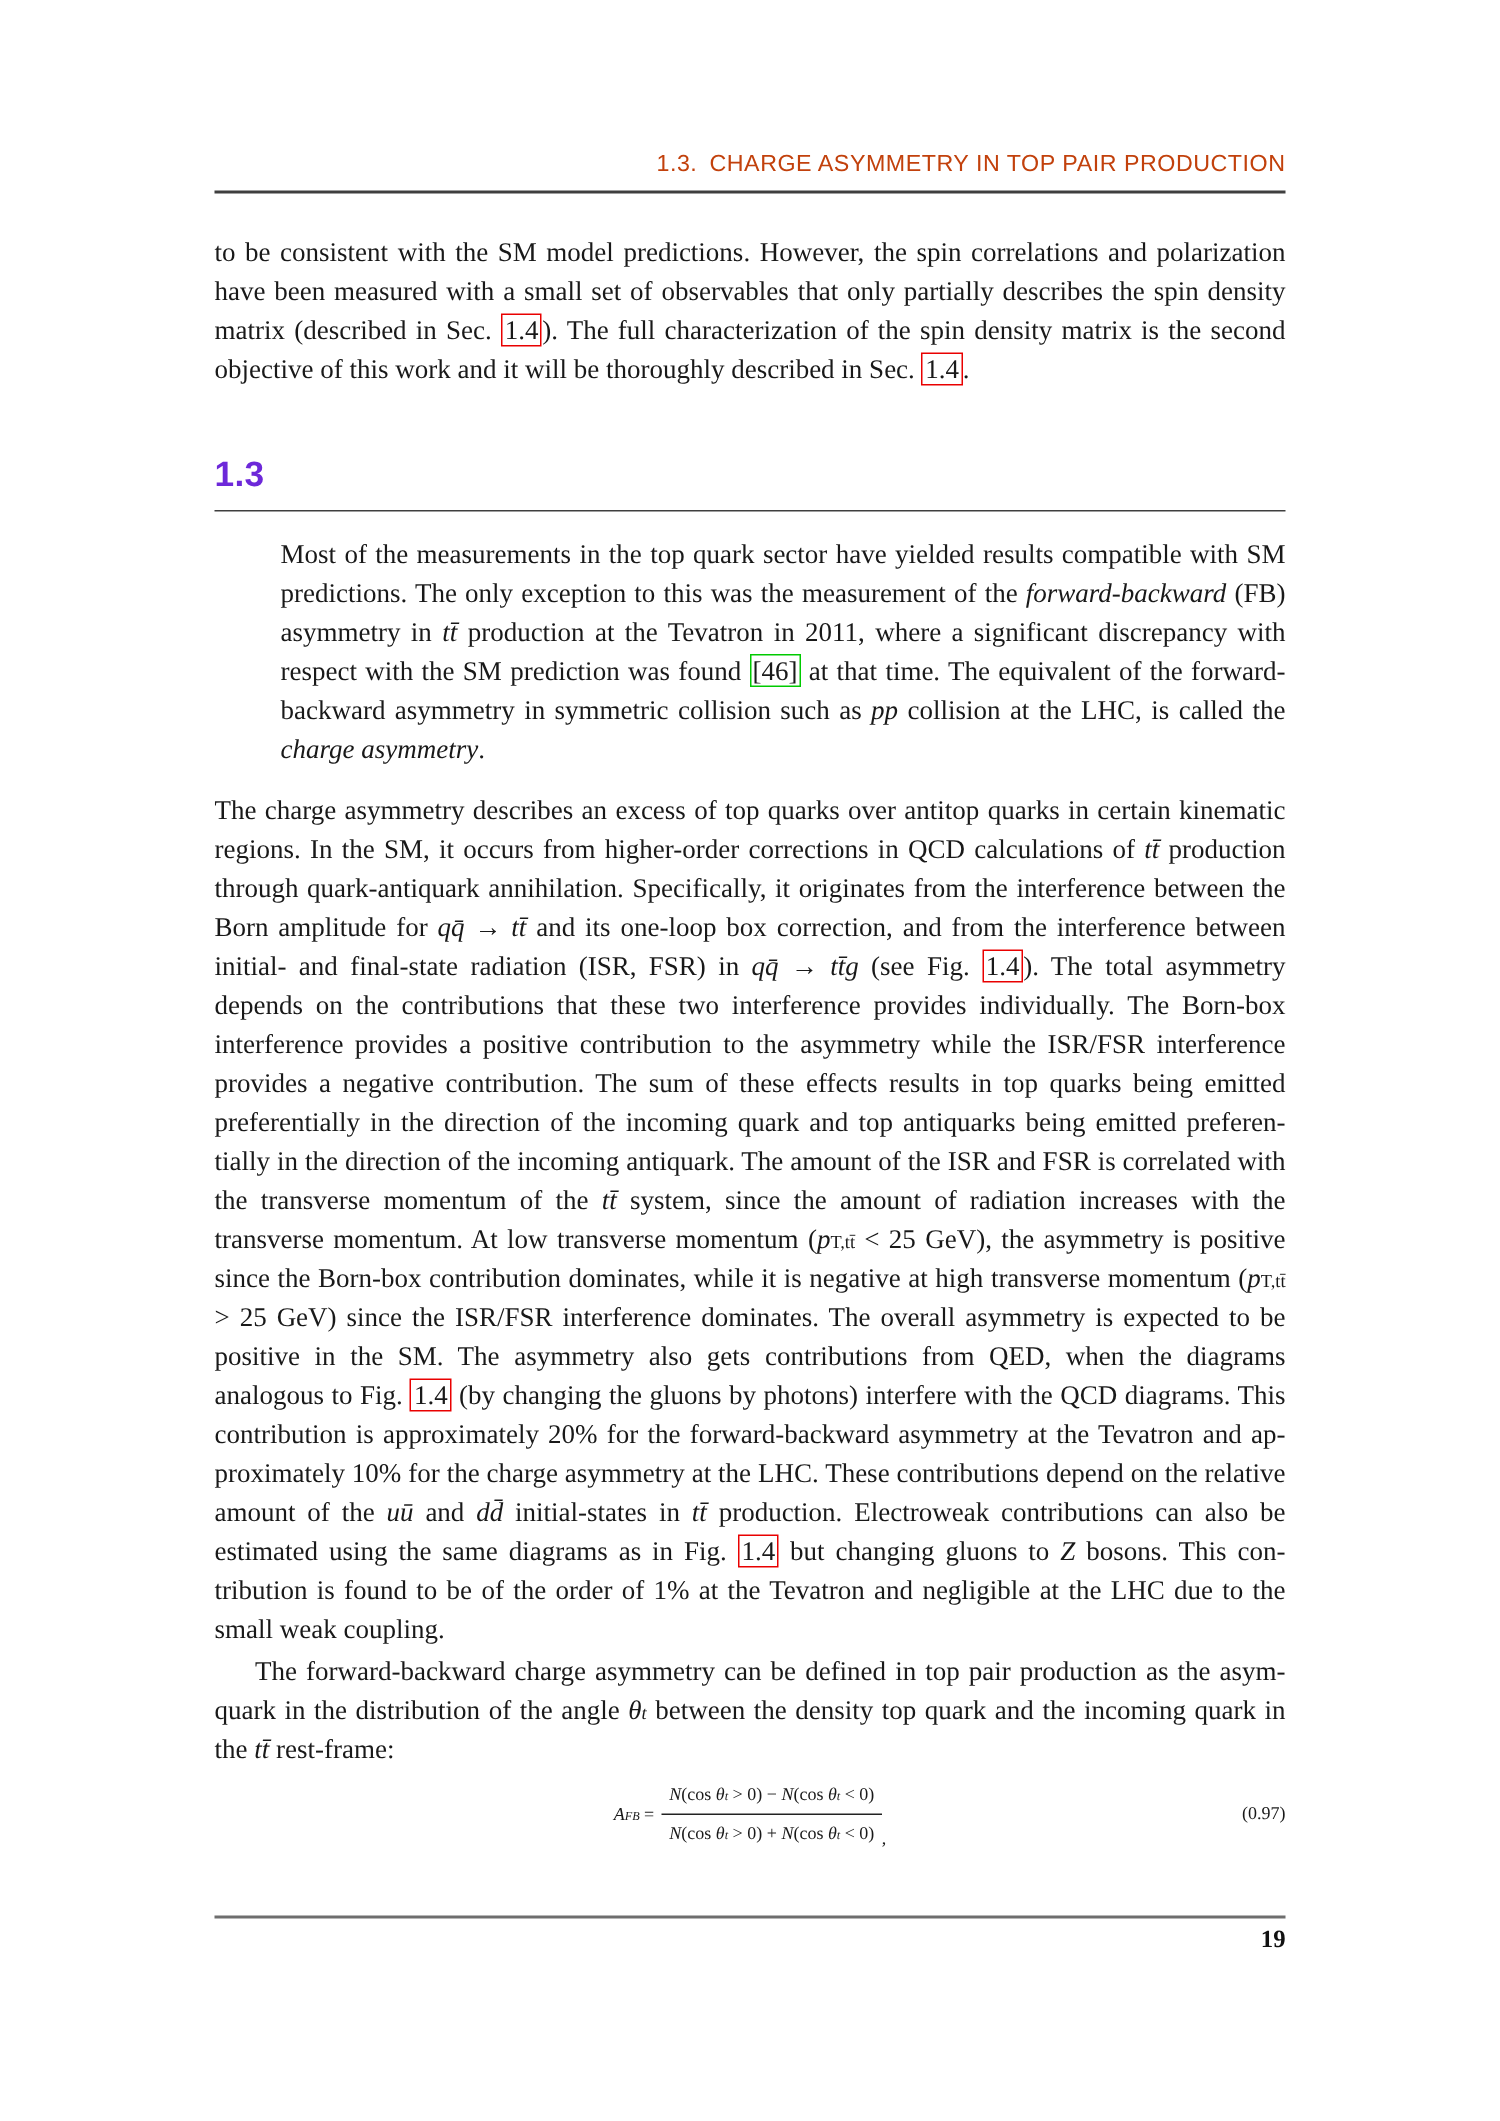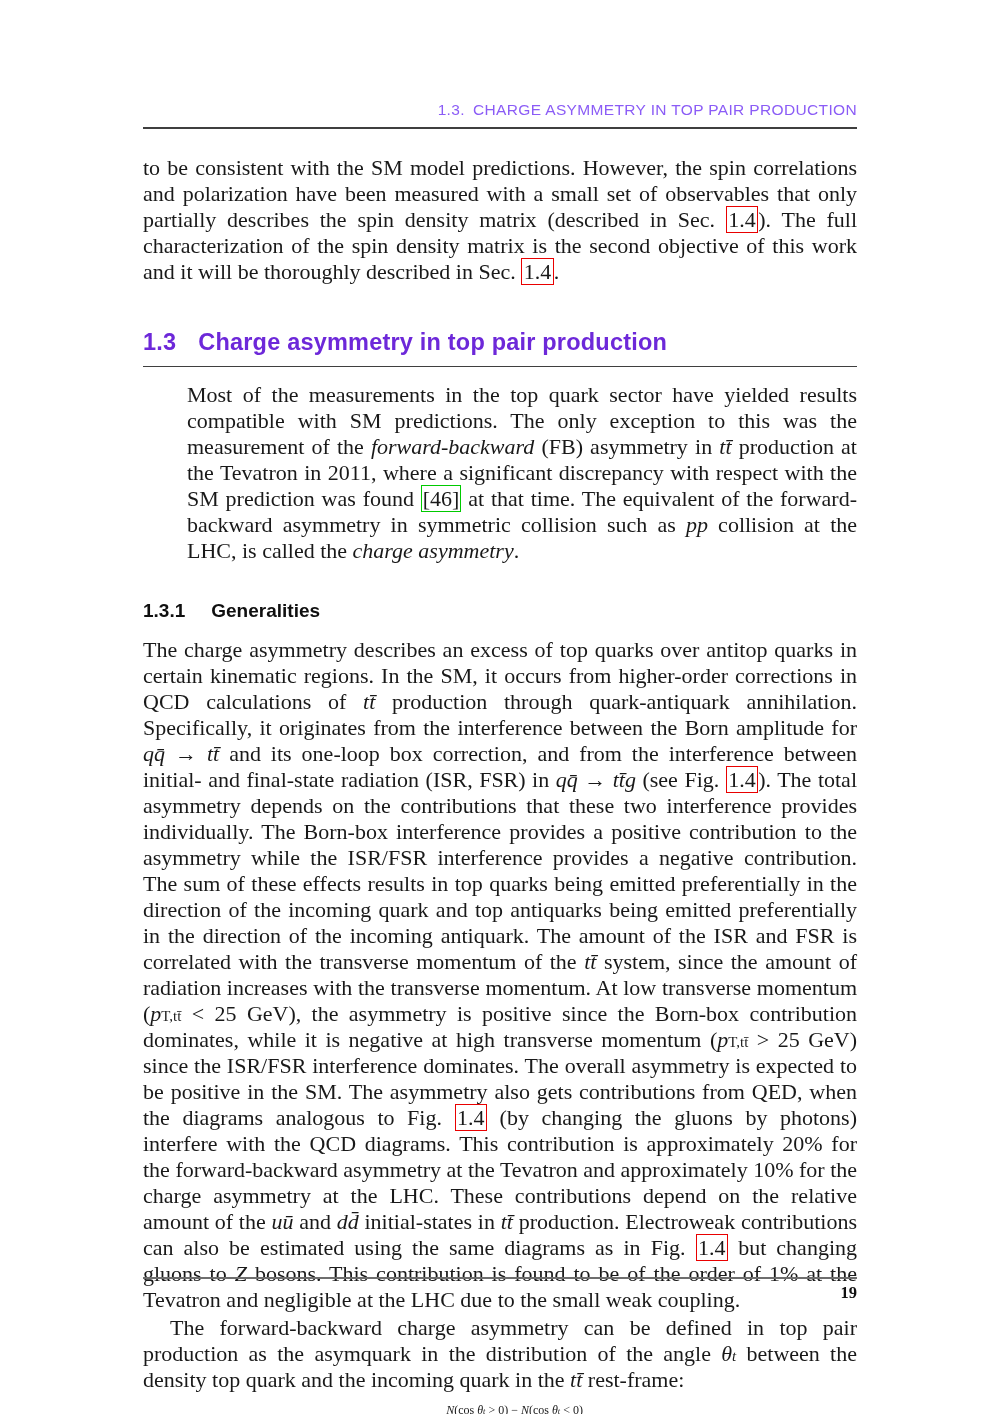--- a/index.html
+++ b/index.html
@@ -6,25 +6,25 @@
   html,body { background:#ffffff; }
   .page {
     position:relative; width:1000px; height:1414px; background:#fff;
     font-family:"Liberation Serif", serif; color:var(--text,#191919); overflow:hidden;
   }
   .textcol { position:absolute; left:143px; top:0; width:714px; }
 
   .running-header {
     margin-top:101px; text-align:right;
     font-family:"Liberation Sans", sans-serif; font-size:15.5px; letter-spacing:.35px;
-    color:#8b5cf6; padding-bottom:8px; border-bottom:2px solid var(--rule,#3f3f3f);
+    color:#c2410c; padding-bottom:8px; border-bottom:2px solid var(--rule,#3f3f3f);
   }
 
   .body {
-    font-size:22px; line-height:26px; text-align:justify;
+    font-size:18px; line-height:26px; text-align:justify;
     hyphens:manual; -webkit-hyphens:manual;
   }
   .p-intro { margin-top:26px; }
 
   .sec-heading {
     margin-top:44px; display:flex; gap:22px; align-items:baseline;
     font-family:"Liberation Sans", sans-serif; font-weight:bold; font-size:23.5px;
     letter-spacing:.2px; color:#6d28d9;
     padding-bottom:10px; border-bottom:1.6px solid var(--rule,#3f3f3f);
   }
@@ -67,29 +67,24 @@
   <div class="textcol">
 
     <div class="running-header">
       <span>1.3. CHARGE ASYMMETRY IN TOP PAIR PRODUCTION</span>
     </div>
 
     <p class="body p-intro"><span>to be consistent with the SM model predictions. However, the spin correlations and polarization have been measured with a small set of observables that only partially describes the spin density matrix (described in Sec. </span><span class="refbox">1.4</span><span>). The full characterization of the spin density matrix is the second objective of this work and it will be thoroughly described in Sec. </span><span class="refbox">1.4</span><span>.</span></p>
 
     <div class="sec-heading">
       <span>1.3</span>
-      <span>Charge asymmetry in top pair production</span>
     </div>
 
     <p class="body p-section-intro"><span>Most of the measurements in the top quark sector have yielded results compatible with SM pre­dictions. The only exception to this was the measurement of the </span><span class="it">forward-backward</span><span> (FB) asymme­try in </span><span class="it">tt̄</span><span> production at the Tevatron in 2011, where a significant discrepancy with respect with the SM prediction was found </span><span class="citebox">[46]</span><span> at that time. The equivalent of the forward-backward asymme­try in symmetric collision such as </span><span class="it">pp</span><span> collision at the LHC, is called the </span><span class="it">charge asymmetry</span><span>.</span></p>
 
-    <div class="subsec-heading">
-      <span>1.3.1</span>
-      <span>Generalities</span>
-    </div>
 
     <p class="body p-generalities"><span>The charge asymmetry describes an excess of top quarks over antitop quarks in certain kinematic regions. In the SM, it occurs from higher-order corrections in QCD calculations of </span><span class="it">tt̄</span><span> production through quark-antiquark annihilation. Specifically, it originates from the interference between the Born amplitude for </span><span class="it">qq̄ → tt̄</span><span> and its one-loop box correction, and from the interference be­tween initial- and final-state radiation (ISR, FSR) in </span><span class="it">qq̄ → tt̄g</span><span> (see Fig. </span><span class="refbox">1.4</span><span>). The total asymmetry depends on the contributions that these two interference provides individually. The Born-box interference provides a positive contribution to the asymmetry while the ISR/FSR interference provides a negative contribution. The sum of these effects results in top quarks being emitted preferentially in the direction of the incoming quark and top antiquarks being emitted preferen­tially in the direction of the incoming antiquark. The amount of the ISR and FSR is correlated with the transverse momentum of the </span><span class="it">tt̄</span><span> system, since the amount of radiation increases with the transverse momentum. At low transverse momentum (</span><span class="it">p</span><span class="sb">T,tt̄</span><span> &lt; 25 GeV), the asymmetry is positive since the Born-box contribution dominates, while it is negative at high transverse momentum (</span><span class="it">p</span><span class="sb">T,tt̄</span><span> &gt; 25 GeV) since the ISR/FSR interference dominates. The overall asymmetry is expected to be positive in the SM. The asymmetry also gets contributions from QED, when the diagrams analogous to Fig. </span><span class="refbox">1.4</span><span> (by changing the gluons by photons) interfere with the QCD diagrams. This contribution is approximately 20% for the forward-backward asymmetry at the Tevatron and ap­proximately 10% for the charge asymmetry at the LHC. These contributions depend on the rela­tive amount of the </span><span class="it">uū</span><span> and </span><span class="it">dd̄</span><span> initial-states in </span><span class="it">tt̄</span><span> production. Electroweak contributions can also be estimated using the same diagrams as in Fig. </span><span class="refbox">1.4</span><span> but changing gluons to </span><span class="it">Z</span><span> bosons. This con­tribution is found to be of the order of 1% at the Tevatron and negligible at the LHC due to the small weak coupling.</span></p>
 
     <p class="body p-afb"><span>The forward-backward charge asymmetry can be defined in top pair production as the asym­quark in the distribution of the angle </span><span class="it">θ</span><span class="sb it">t</span><span> between the density top quark and the incoming quark in the </span><span class="it">tt̄</span><span> rest-frame:</span></p>
 
     <div class="eq-row">
       <span class="eq-main">
         <span><span class="it">A</span><span class="sb it">FB</span><span> = </span></span>
         <span class="frac">
           <span class="fr-line fr-num"><span class="it">N</span><span>(cos </span><span class="it">θ</span><span class="sb it">t</span><span> &gt; 0) − </span><span class="it">N</span><span>(cos </span><span class="it">θ</span><span class="sb it">t</span><span> &lt; 0)</span></span>

